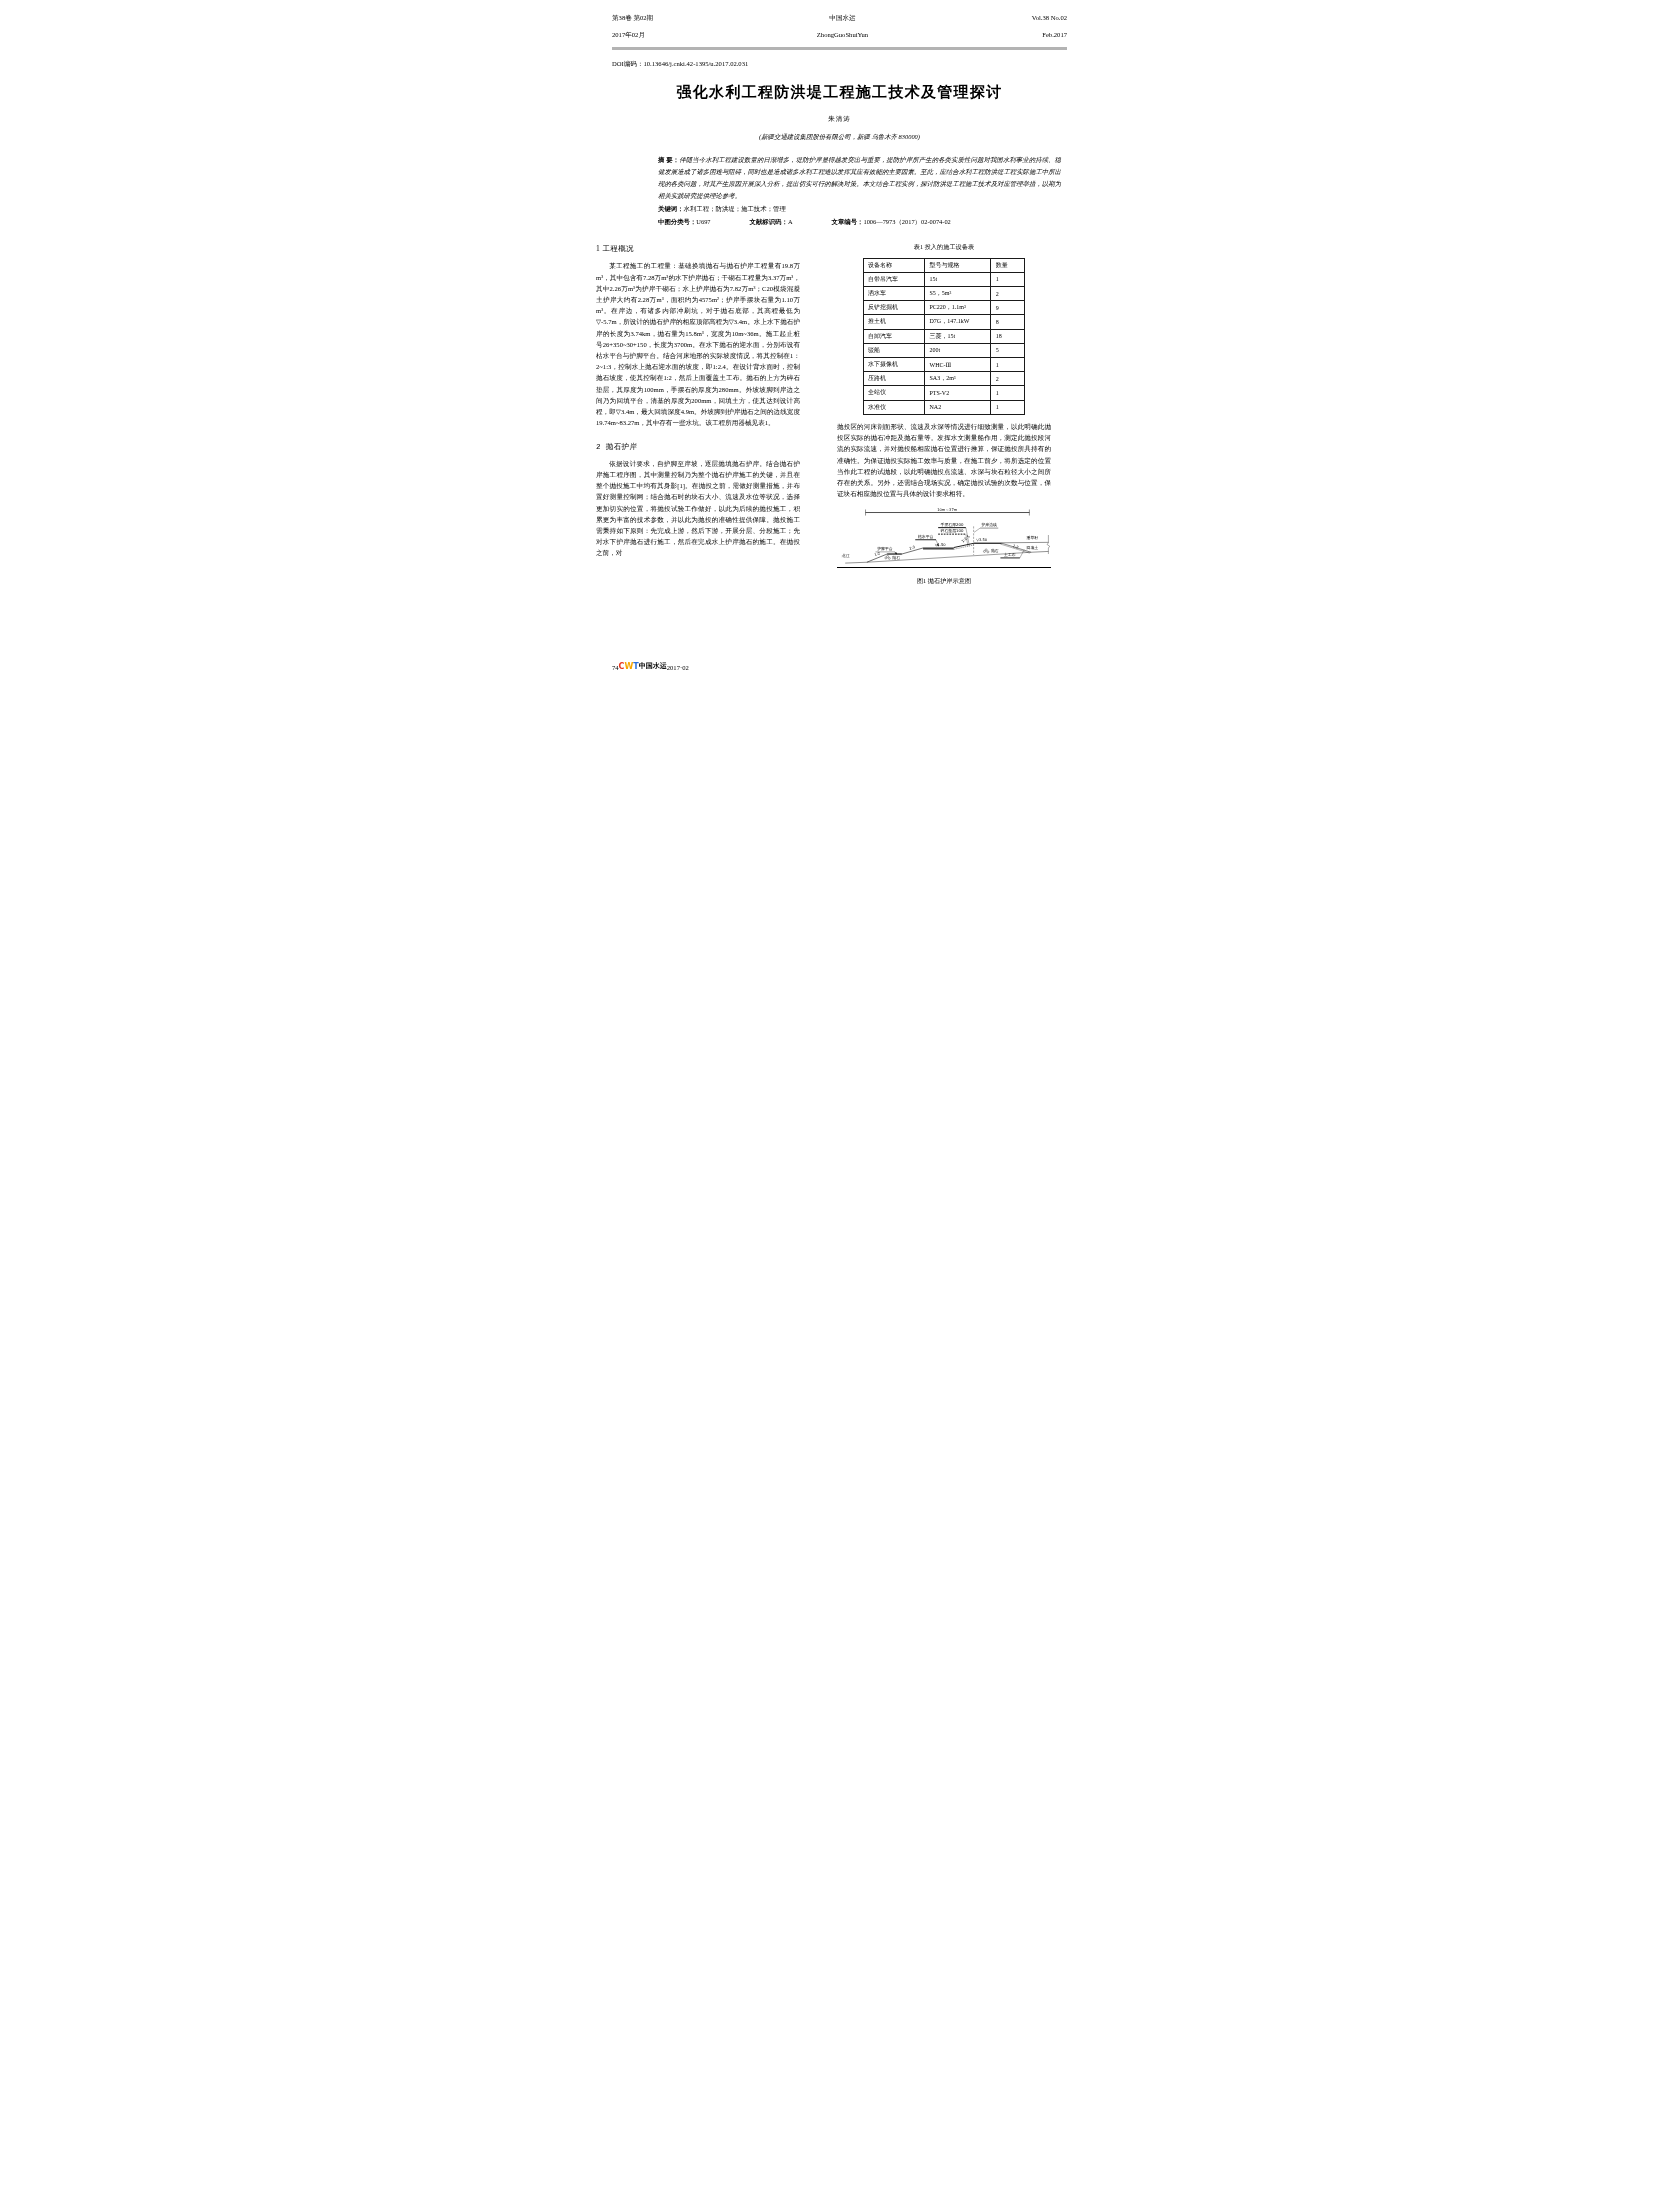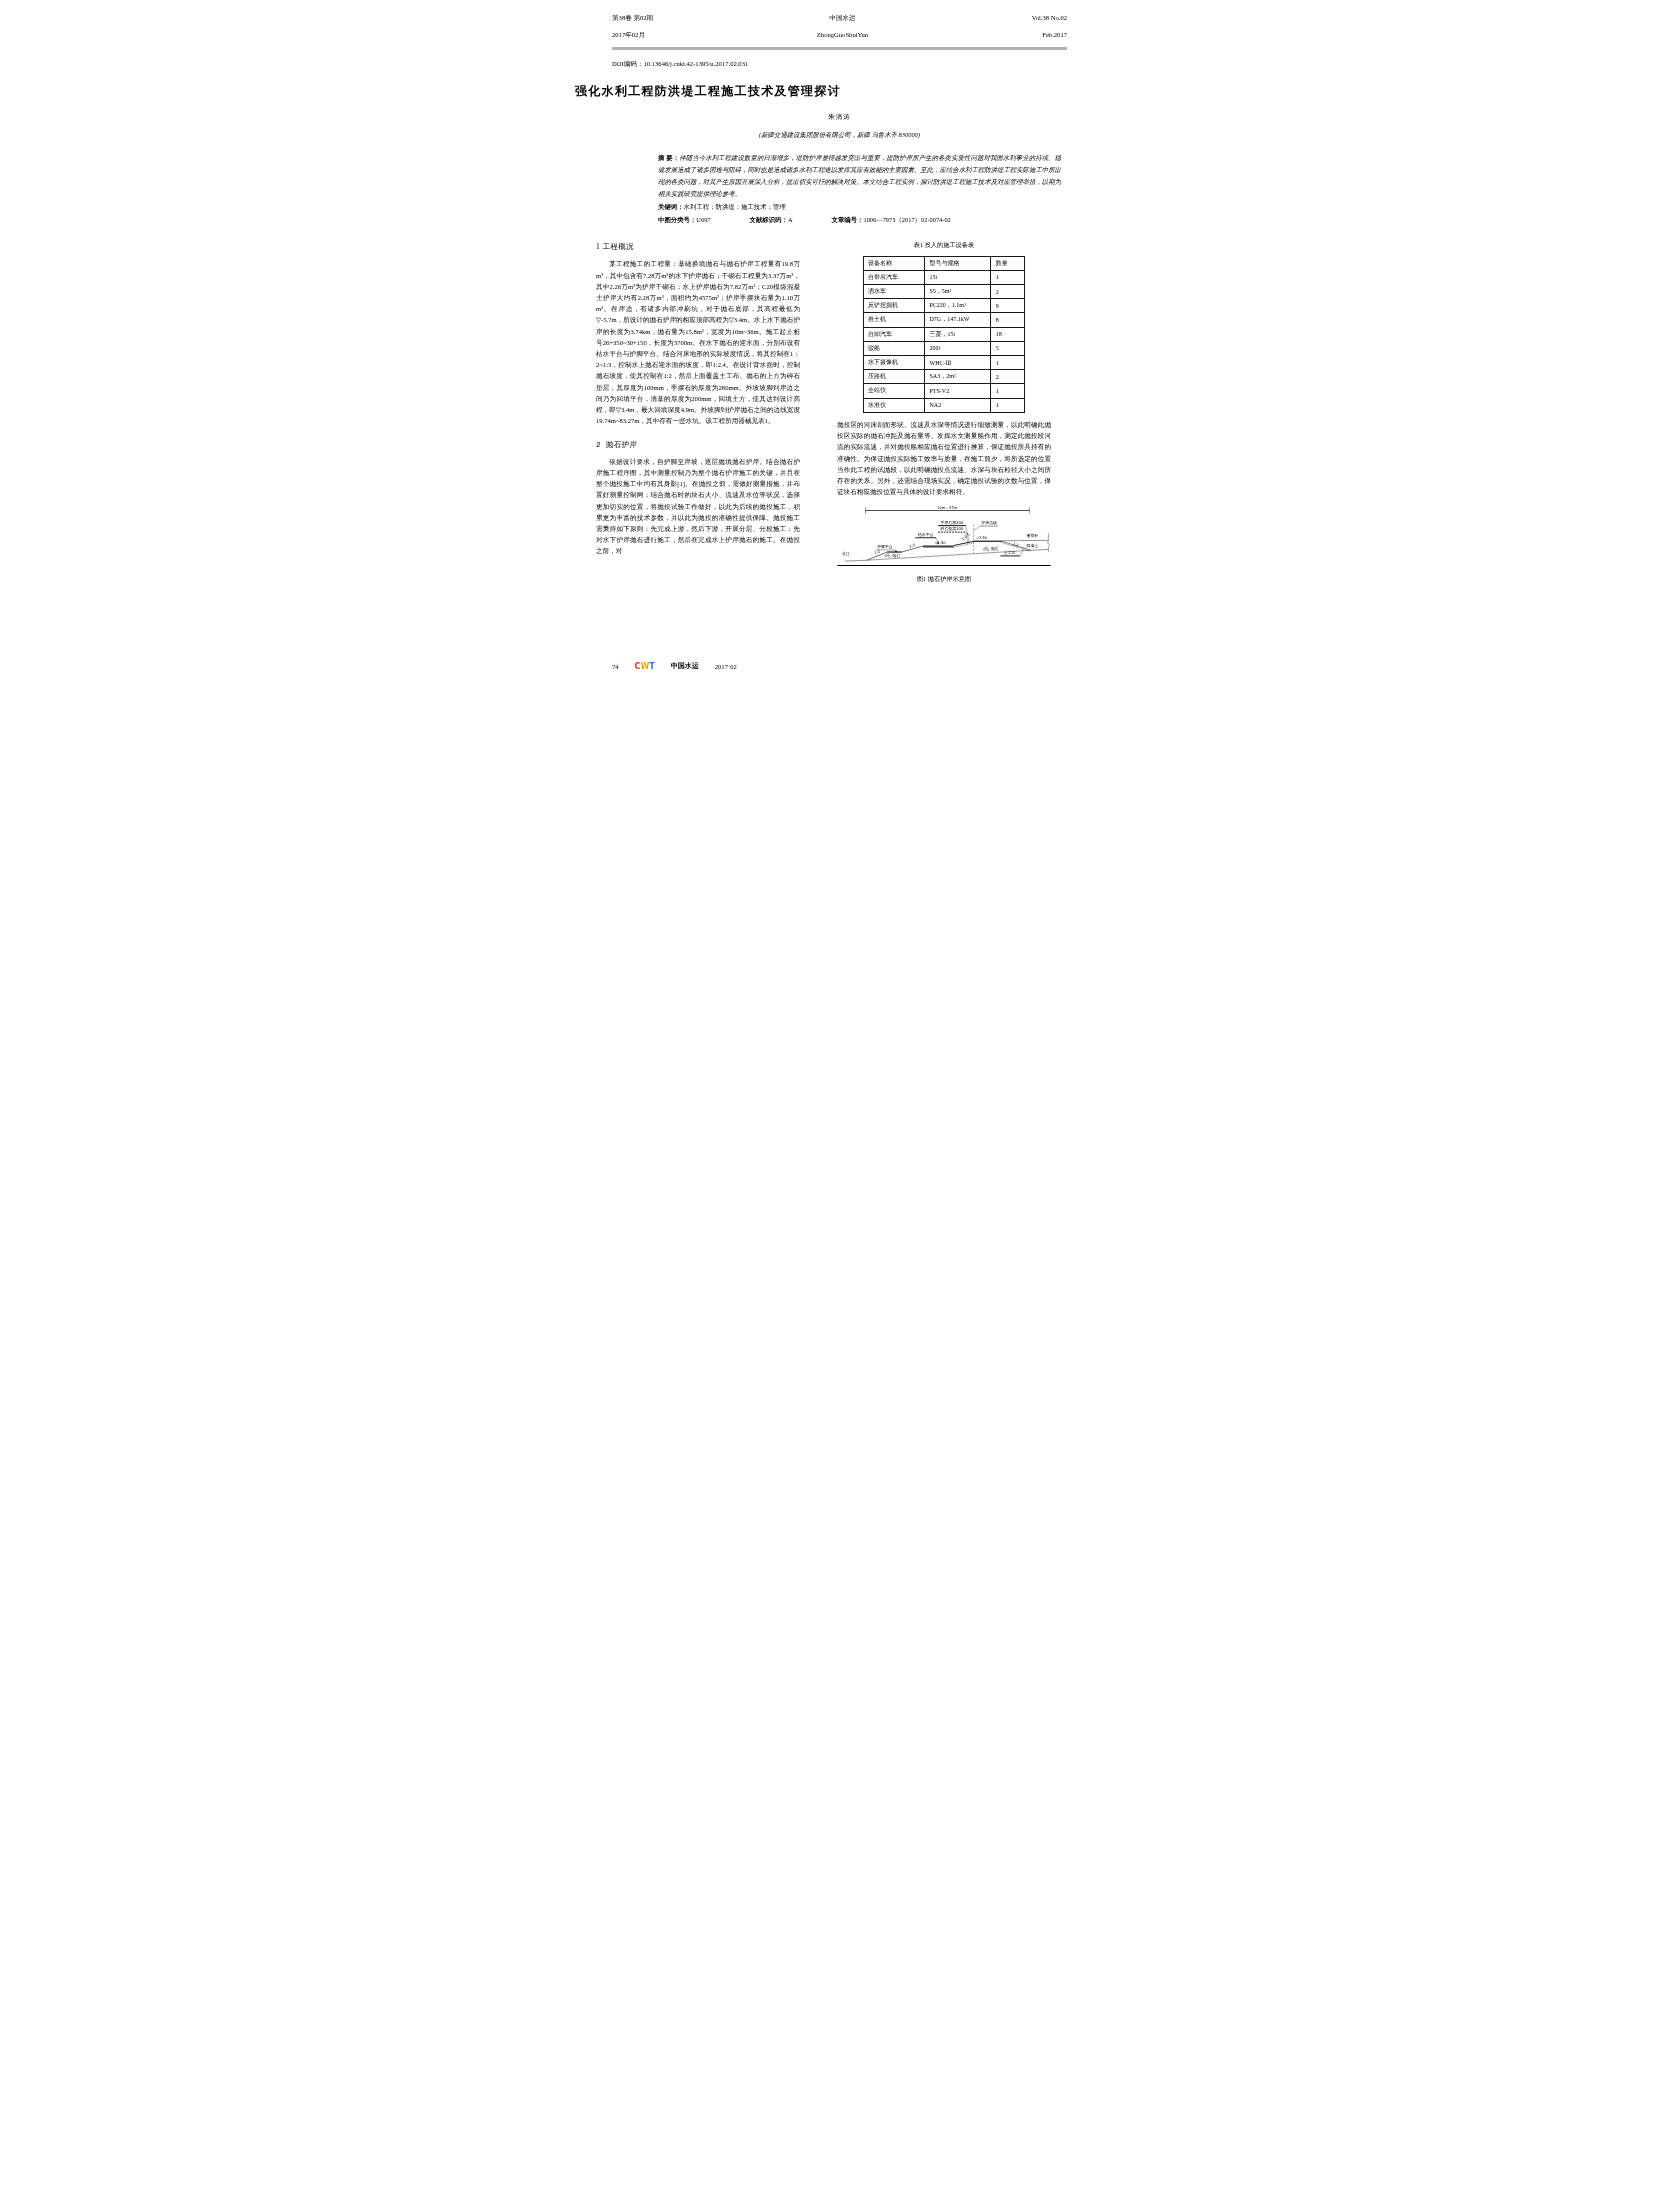--- a/index.html
+++ b/index.html
@@ -8,21 +8,21 @@
     font-family:"Liberation Serif","DejaVu Serif",serif;color:#000;overflow:hidden;
   }
   
   .header-row{display:flex;justify-content:space-between;padding:15px 37px 0;font-size:6.6px;line-height:1;}
   .header-col{display:flex;flex-direction:column;gap:10.6px;}
   .hc-center{text-align:center;}
   .hc-right{text-align:right;}
   .gray-bar{margin:8px 37px 0;height:3.1px;background:#b3b3b3;}
   .doi{margin:10.6px 37px 0;font-size:6.6px;}
   
-  .title{margin-top:14px;font-size:12px;font-weight:bold;letter-spacing:1.3px;}
+  .title{margin-top:14px;text-align:center;font-size:15px;font-weight:bold;letter-spacing:1.3px;}
   .author{margin-top:12.3px;text-align:center;font-size:6.6px;letter-spacing:0.9px;}
   .affiliation{margin-top:9.7px;text-align:center;font-size:6.4px;font-style:italic;}
   
   .abstract{margin:11.5px 43px 0 83px;font-size:6.4px;line-height:12px;text-align:justify;font-style:italic;}
   .abstract b{font-style:normal;font-weight:bold;font-family:"Liberation Sans","DejaVu Sans",sans-serif;}
   .kw-line{margin:0.9px 43px 0 83px;font-size:6.4px;line-height:12px;}
   .kw-line b,.clc-row b{font-family:"Liberation Sans","DejaVu Sans",sans-serif;}
   .clc-row{margin:3.5px 43px 0 83px;font-size:6.4px;display:flex;}
   .clc-item{margin-right:39px;white-space:nowrap;}
   
@@ -39,21 +39,21 @@
   table.equip th,table.equip td{border:0.9px solid #1a1a1a;height:13.2px;padding:0 0 0 4.4px;text-align:left;font-weight:400;}
   .cw1{width:38%;} .cw2{width:41%;} .cw3{width:21%;}
   
   .figure-wrap{margin-top:7px;}
   .fig-rule{border-bottom:1.8px solid #000;margin-top:0.9px;}
   .fig-caption{text-align:center;font-size:6.2px;margin-top:8.8px;}
   svg text{font-family:"DejaVu Sans","Liberation Sans",sans-serif;}
   .flbl{font-size:9px;} .fnum{font-size:8.5px;}
   .ln{stroke:#000;fill:none;}
   
-  .footer{position:absolute;left:37px;top:661px;display:flex;align-items:center;gap:16px;font-size:6.6px;}
+  .footer{position:absolute;left:37px;top:661px;display:flex;align-items:flex-end;gap:0;font-size:6.6px;}
   .logo{font-family:"DejaVu Sans","Liberation Sans",sans-serif;font-weight:bold;font-size:8px;letter-spacing:0;}
   .journal-name{font-weight:bold;font-size:7px;}
 </style>
 </head>
 <body>
 
 <div class="page">
 
   <div class="header-row">
     <div class="header-col">

